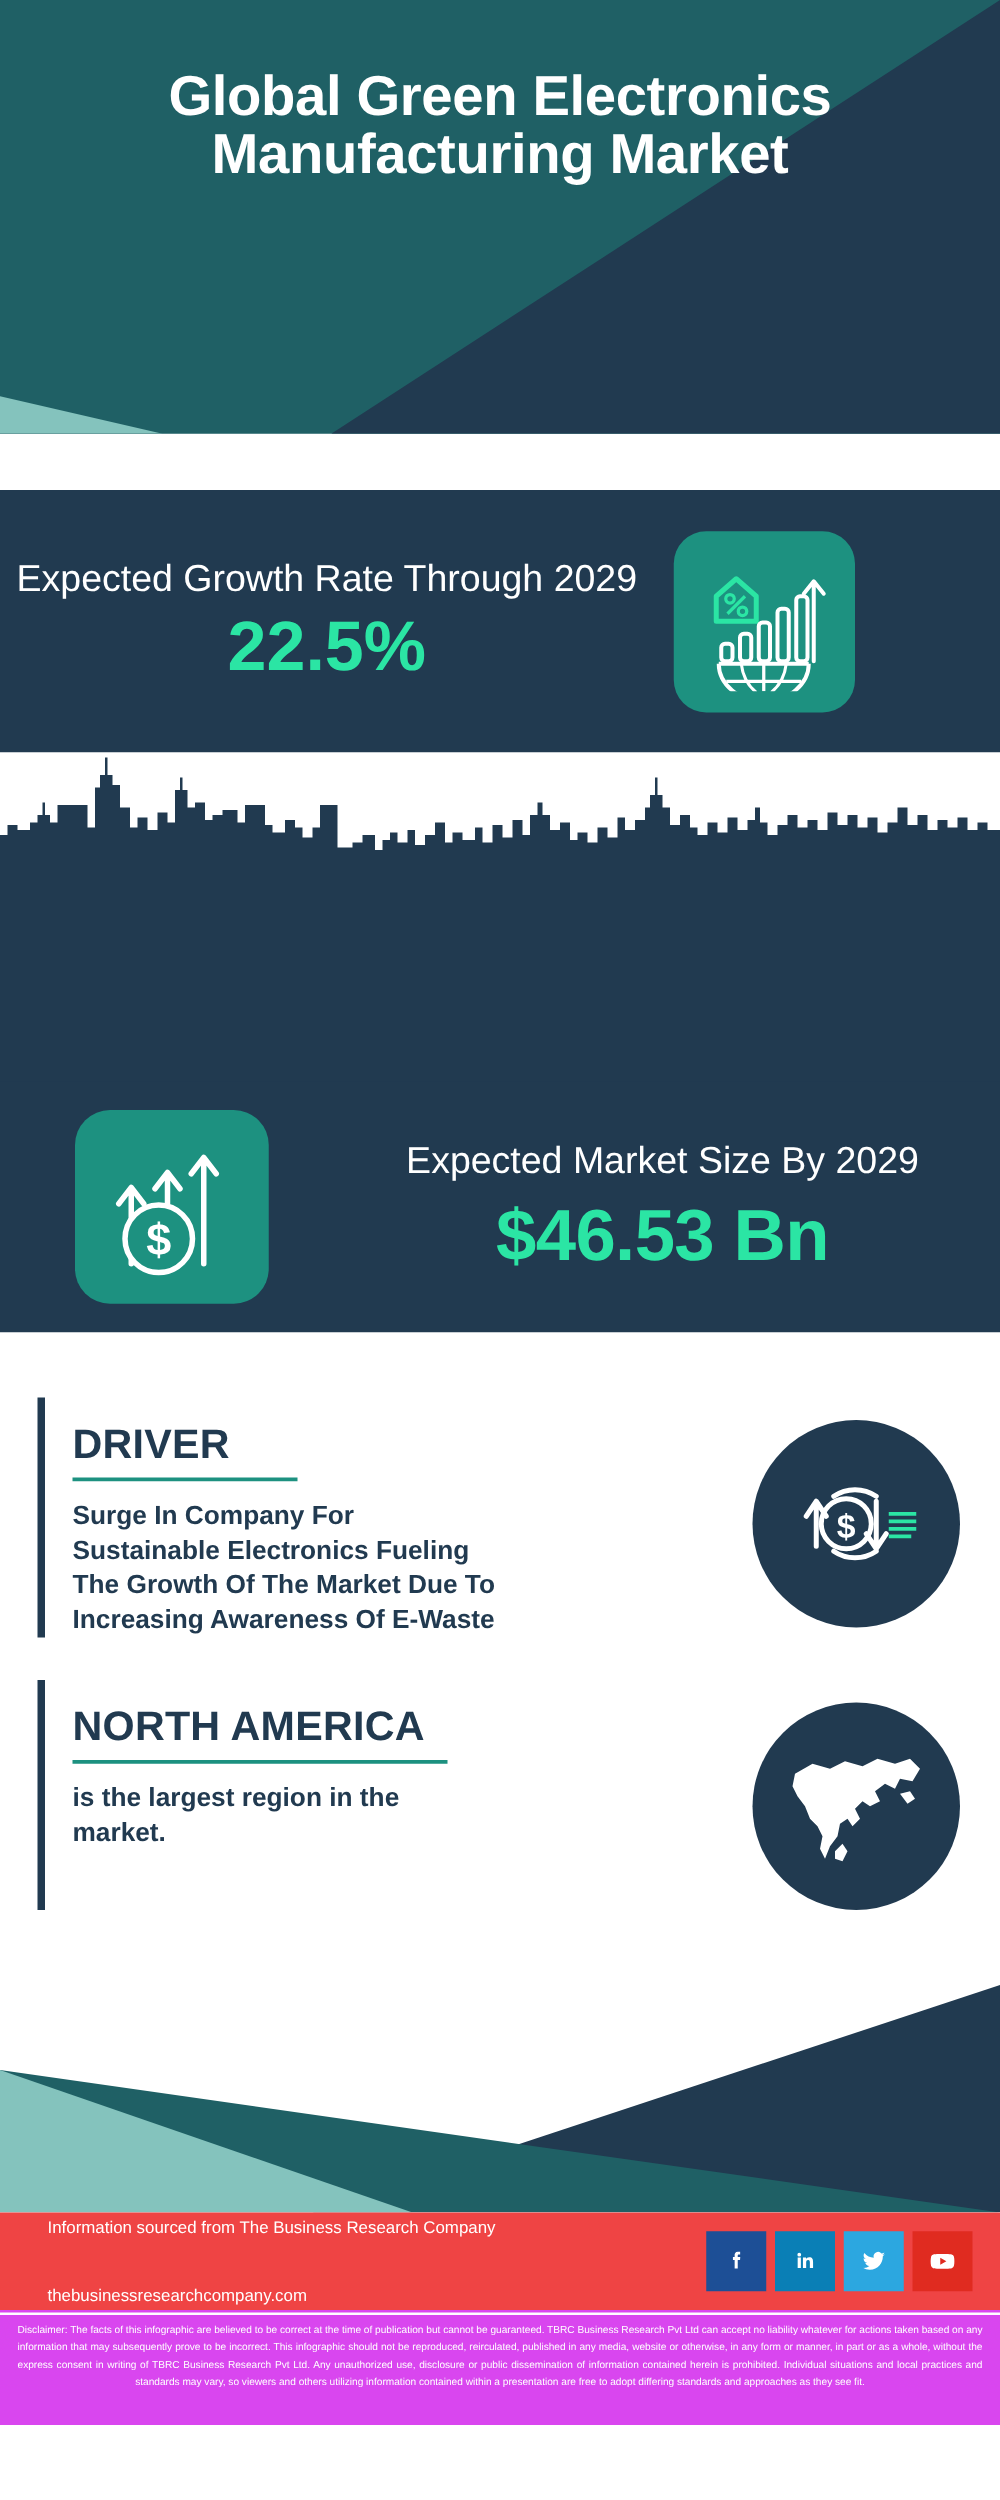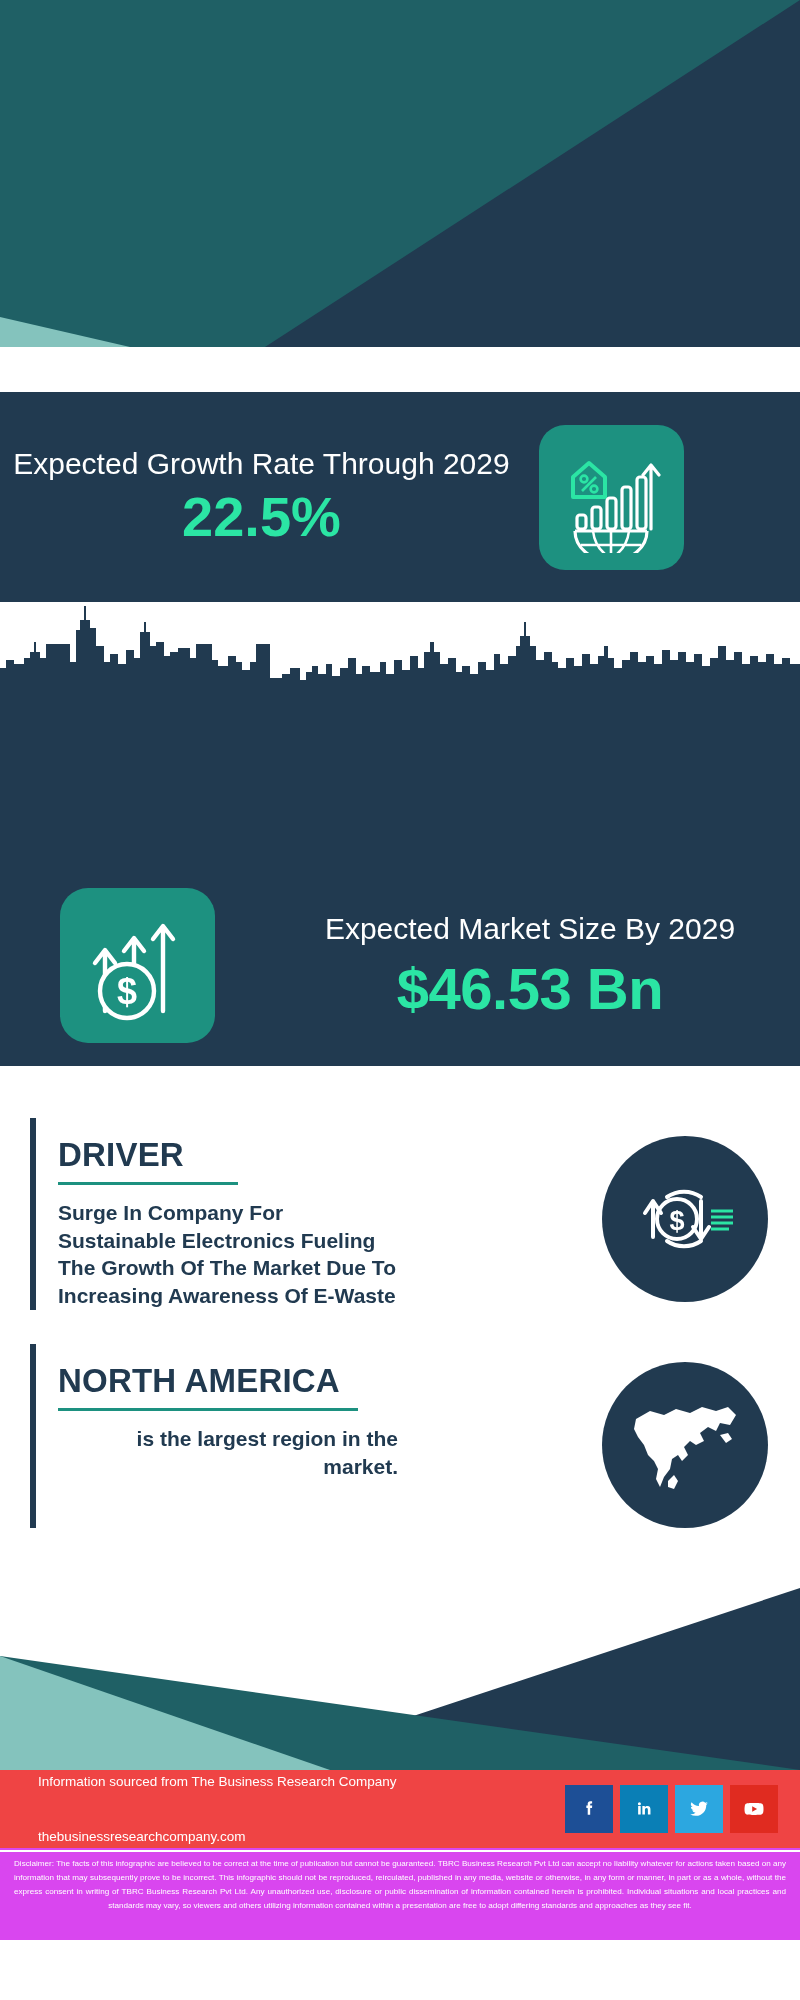--- a/index.html
+++ b/index.html
@@ -187,21 +187,21 @@
     margin:9px 0 14px 0;
   }
   .heading-rule.wide { width:300px; }
   .block-text {
     color:#213A50;
     font-size:21px;
     font-weight:bold;
     line-height:1.33;
     max-width:340px;
   }
-  .block-text.light { font-weight:bold;text-align:right; }
+  .block-text.light { font-weight:bold; }
   .circle-icon {
     width:166px; height:166px;
     border-radius:50%;
     background:#213A50;
     display:flex; align-items:center; justify-content:center;
   }
   .spacer-1 { height:34px; }
   .spacer-2 { height:60px; }
 
   
@@ -267,20 +267,21 @@
 </head>
 <body>
 
 <div class="header">
   <svg class="header-diag" viewBox="0 0 800 347" preserveAspectRatio="none">
     <polygon points="0,347 800,347 800,0 265,347" fill="#213A50"></polygon>
   </svg>
   <svg class="header-lightwedge" viewBox="0 0 800 48" preserveAspectRatio="none">
     <polygon points="0,18 0,48 130,48" fill="#84C3BD"></polygon>
   </svg>
+  <div class="header-title">Global Green Electronics Manufacturing Market</div>
 </div>
 
 <div class="gap-white"></div>
 
 <div class="growth">
   <div class="growth-text">
     <div class="growth-label">Expected Growth Rate Through 2029</div>
     <div class="growth-value">22.5%</div>
   </div>
   <div class="growth-icon-wrap">

